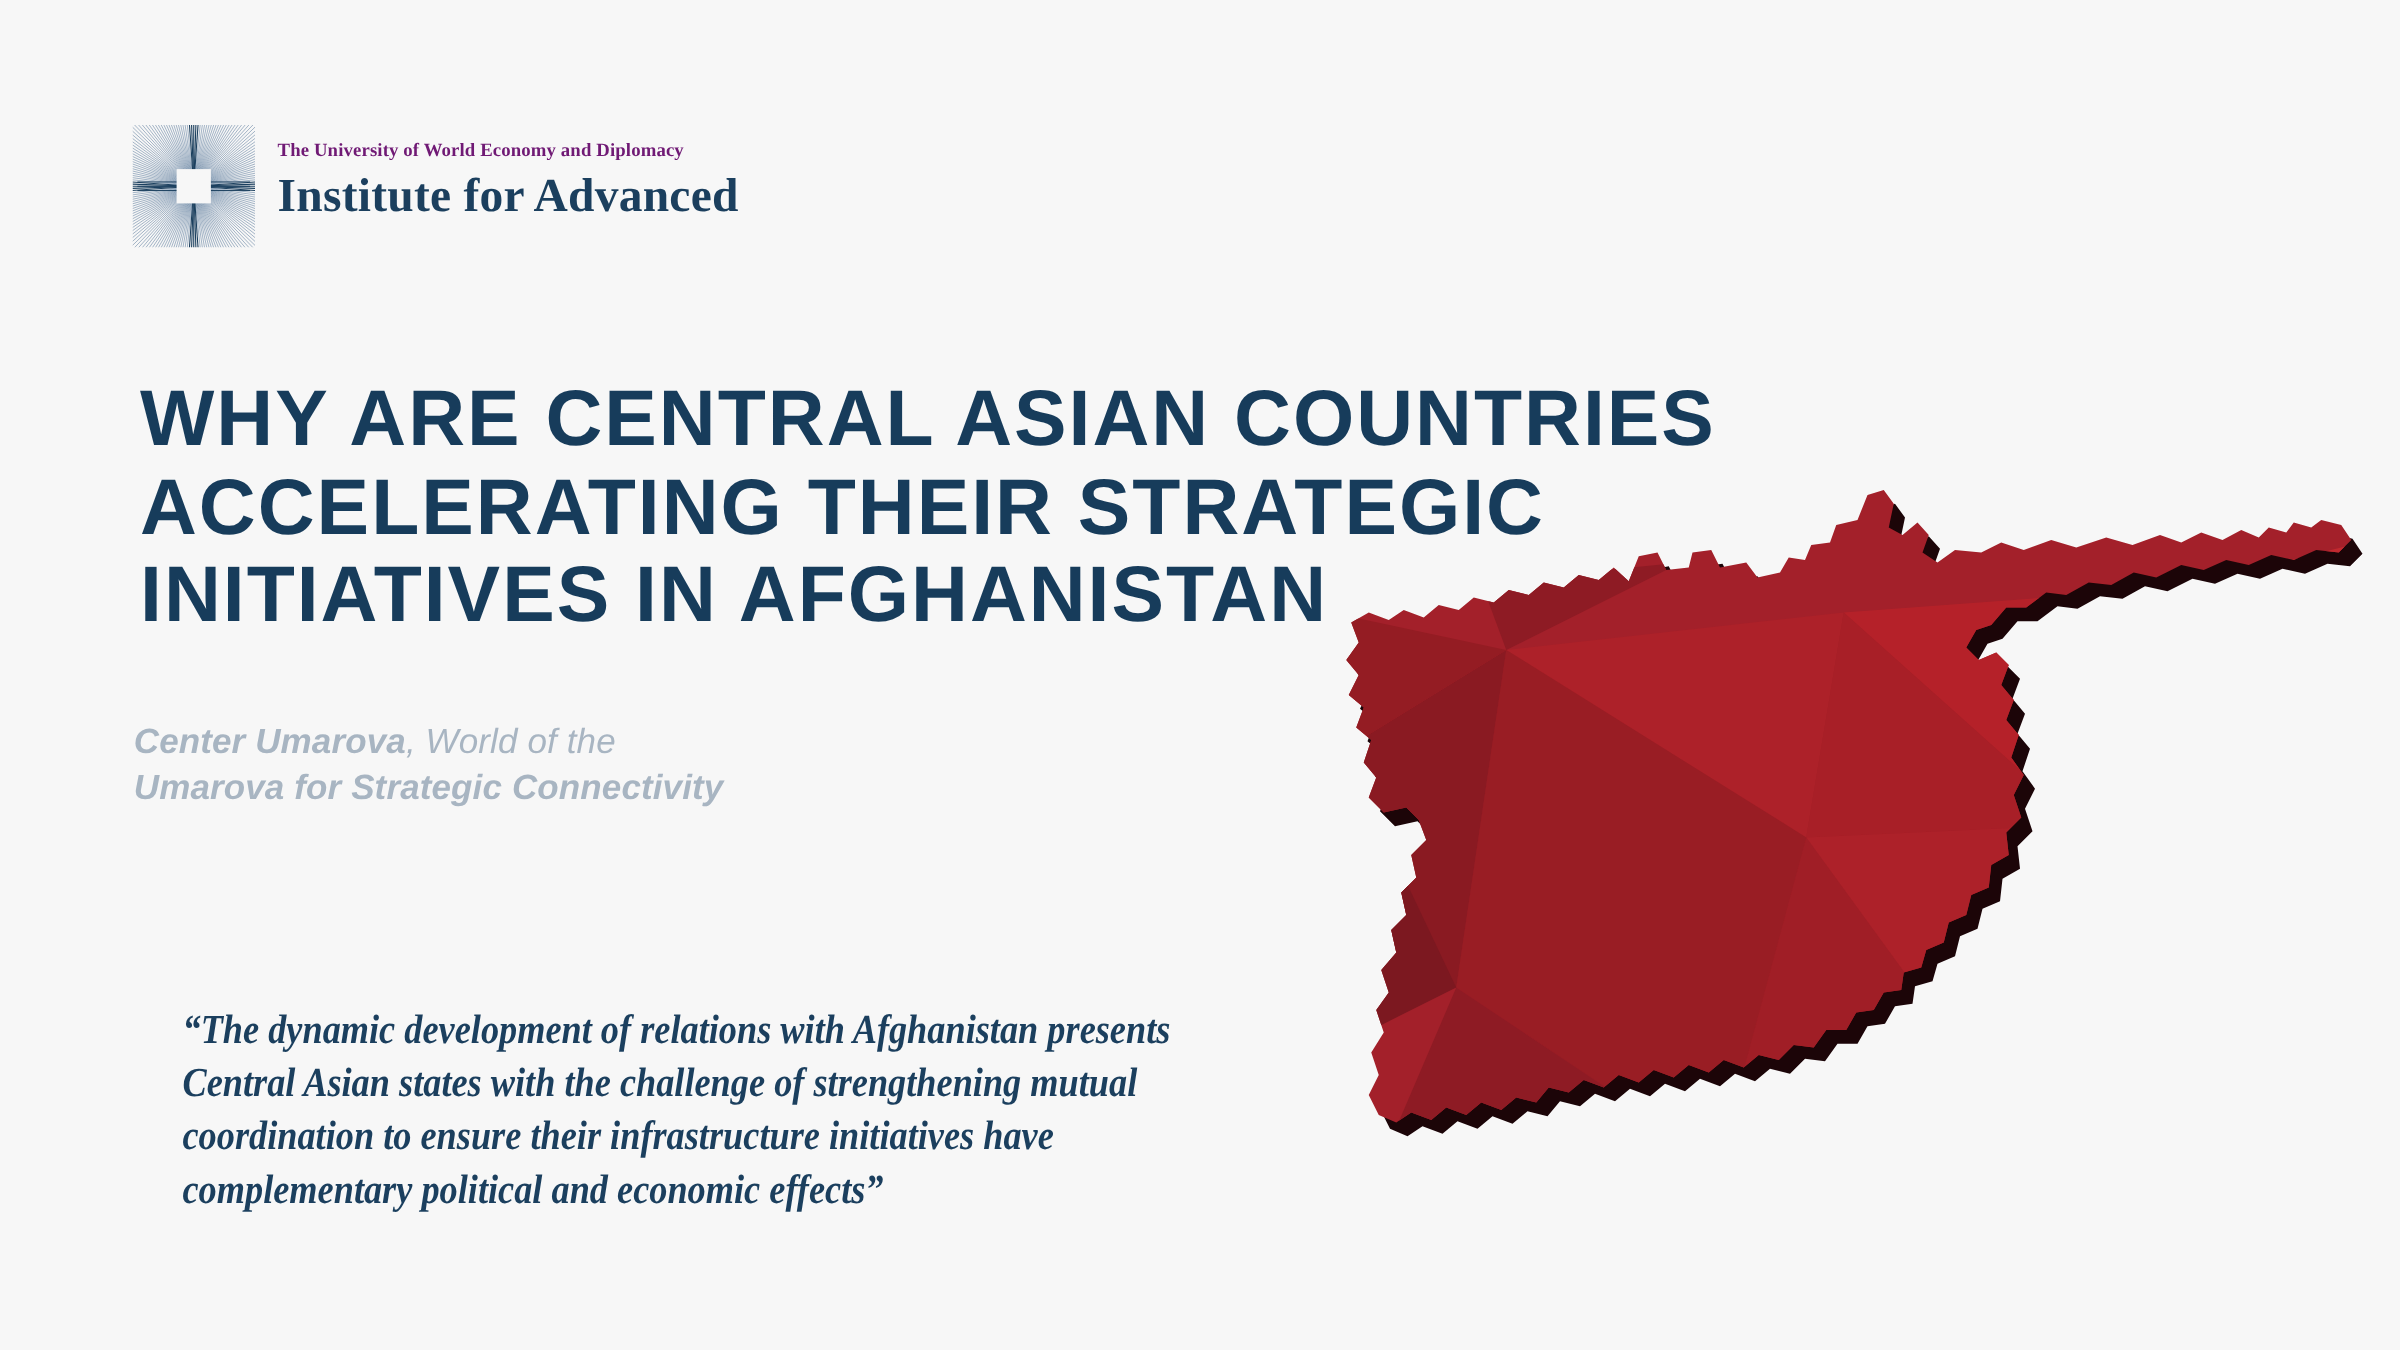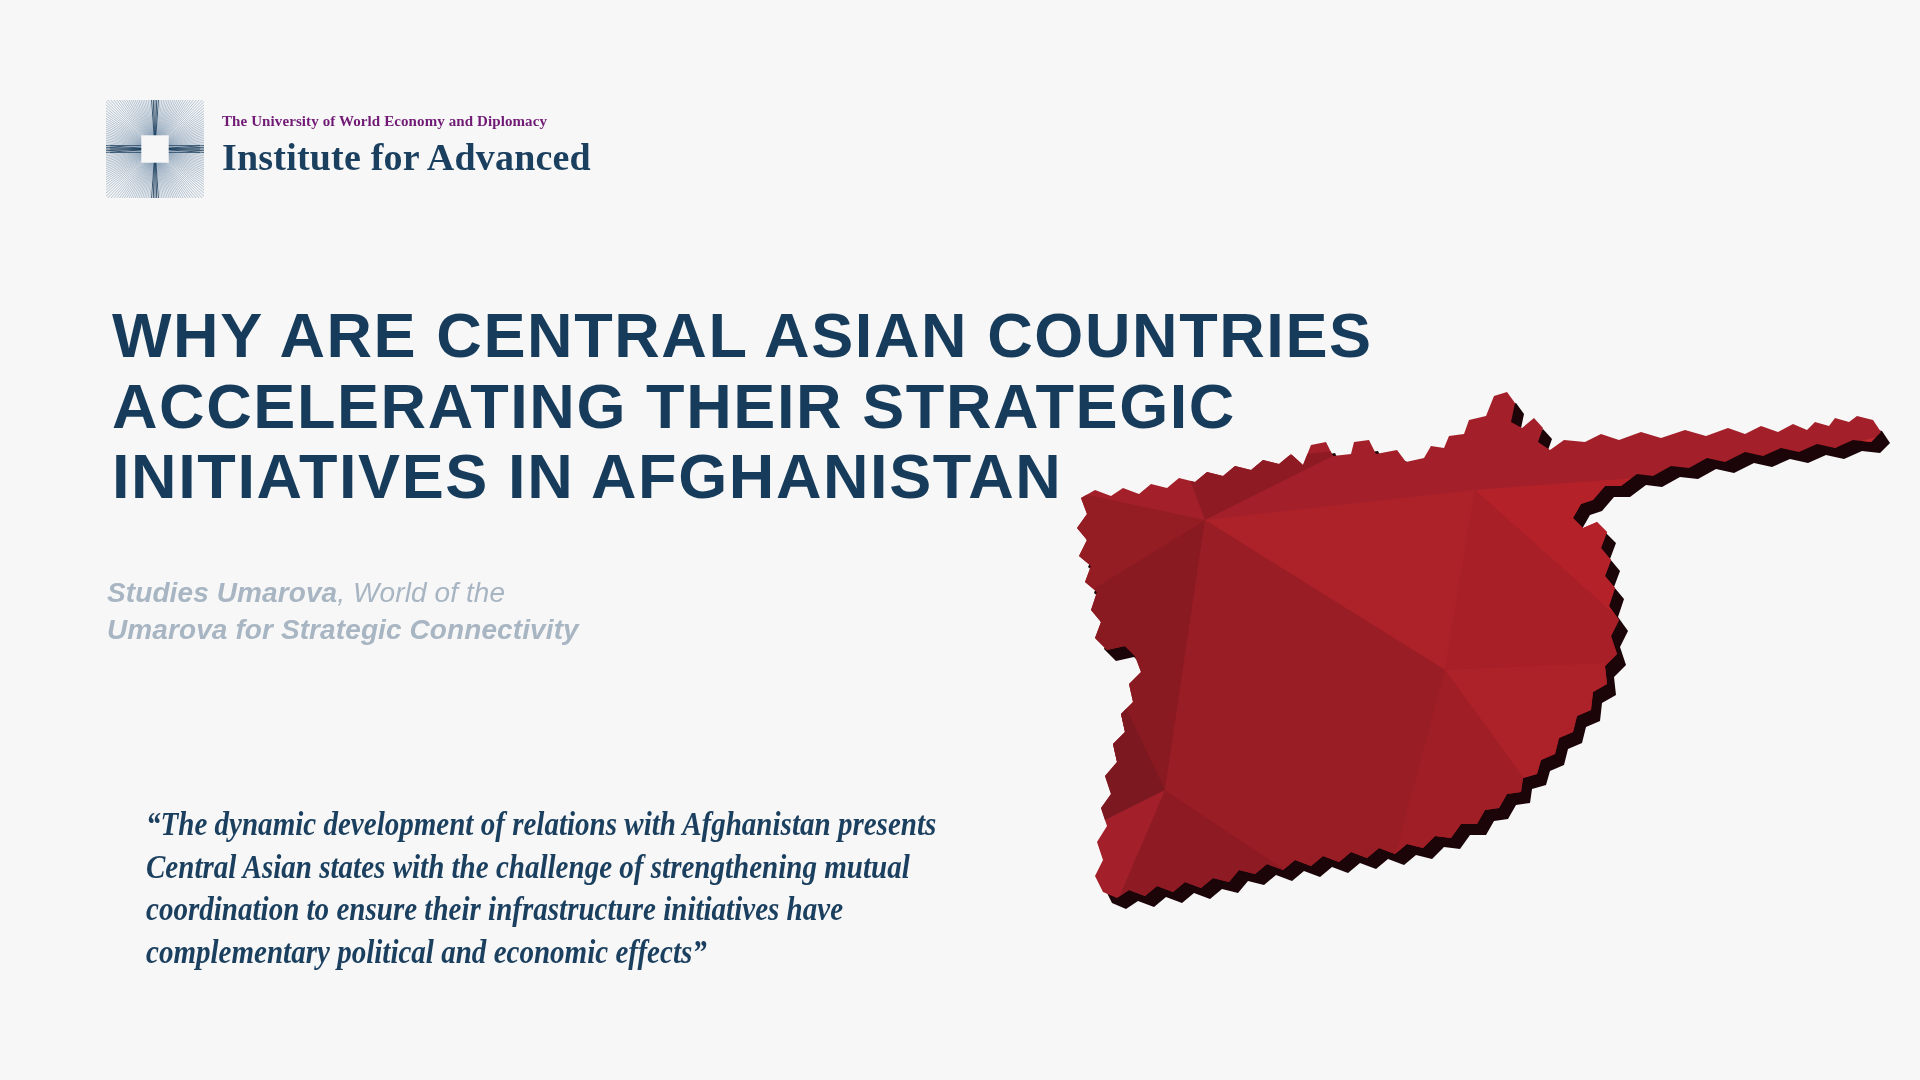--- a/index.html
+++ b/index.html
@@ -332,21 +332,21 @@
     </div>
   </div>
 
   <h1 class="title">
     <span class="tline">WHY ARE CENTRAL ASIAN COUNTRIES</span>
     <span class="tline">ACCELERATING THEIR STRATEGIC</span>
     <span class="tline">INITIATIVES IN AFGHANISTAN</span>
   </h1>
 
   <div class="author">
-    <span class="nm">Studies Umarova</span><span class="rl">, World of the</span>
+    <span class="nm">Center Umarova</span><span class="rl">, World of the</span>
     <span class="ct">Umarova for Strategic Connectivity</span>
   </div>
 
   <blockquote class="quote">“The dynamic development of relations with Afghanistan presents Central Asian states with the challenge of strengthening mutual coordination to ensure their infrastructure initiatives have complementary political and economic effects”</blockquote>
 
   <div class="map-wrap">
     <svg viewBox="0 0 850 610" aria-hidden="true">
       <defs>
 
         <path id="afgPath" d="

